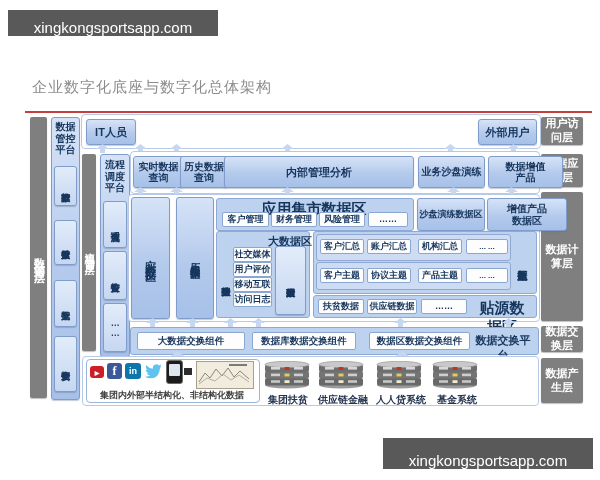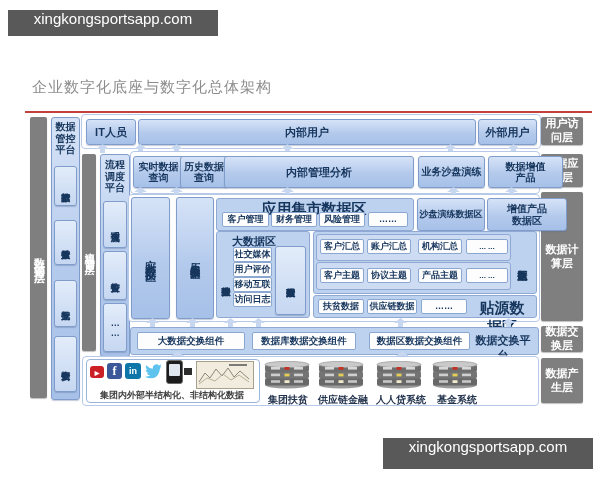--- a/index.html
+++ b/index.html
@@ -17,21 +17,21 @@
   .gray{background:#7f7f7f;color:#fff;font-weight:700;display:flex;align-items:center;
         justify-content:center;text-align:center;border-radius:2px;line-height:1.25;
         box-shadow:0 1px 1px rgba(0,0,0,.25);}
   .cont{background:#fff;border:1px solid #b6c9e8;border-radius:4px;}
   .strip{background:#bdd2ef;border:1px solid #8fa9d4;border-radius:3px;}
   .vt{writing-mode:vertical-rl;text-orientation:upright;}
   .arr{width:13px;height:9px;background:#c7d7f0;
        clip-path:polygon(50% 0,100% 55%,69% 55%,69% 100%,31% 100%,31% 55%,0 55%);}
   .f8{font-size:8px}.f9{font-size:9px}.f95{font-size:9.5px}.f10{font-size:10px}
   .f105{font-size:15px}.f11{font-size:11px}
-  .wm{background:#595959;color:#fff;display:flex;align-items:flex-start;justify-content:center;
+  .wm{background:#595959;color:#fff;display:flex;align-items:flex-end;justify-content:center;
       font-size:15px;}
   .title{color:#8c8c8c;font-size:15px;letter-spacing:1px;}
   .redline{background:#c4403d;}
   .caption{color:#3f3f3f;font-weight:700;}
   .syslabel{color:#24344f;font-weight:700;font-size:10px;text-align:center;}
   .icsq{border-radius:3px;color:#fff;display:flex;align-items:center;justify-content:center;font-weight:700;}
 </style>
 </head>
 <body>
 
@@ -115,23 +115,20 @@
       <span class="vt f9">监控告警</span>
     </div>
   <div class="abs bx lt" style="left:103px;top:303px;width:22px;height:47px">
       <span class="vt f9">……</span>
     </div>
 
   <div class="abs cont" style="left:81px;top:114px;width:458px;height:33px"></div>
   <div class="abs bx f11" style="left:86px;top:119px;width:48px;height:24px">
       <span>IT人员</span>
     </div>
-  <div class="abs bx f11" style="left:138px;top:119px;width:336px;height:24px">
-      <span>内部用户</span>
-    </div>
   <div class="abs bx f11" style="left:478px;top:119px;width:57px;height:24px">
       <span>外部用户</span>
     </div>
 
   <div class="abs arr" style="left:96px;top:144px"></div>
   <div class="abs arr" style="left:134px;top:144px"></div>
   <div class="abs arr" style="left:170px;top:144px"></div>
   <div class="abs arr" style="left:281px;top:144px"></div>
   <div class="abs arr" style="left:444px;top:144px"></div>
   <div class="abs arr" style="left:507px;top:144px"></div>
@@ -184,21 +181,21 @@
     </div>
 
   <div class="abs bx f9" style="left:417px;top:198px;width:66px;height:31px">
       <span>沙盘演练数据区</span>
     </div>
   <div class="abs bx f10" style="left:487px;top:198px;width:48px;height:31px;padding:0 15px">
       <span>增值产品数据区</span>
     </div>
 
   <div class="abs strip" style="left:216px;top:231px;width:92px;height:85px"></div>
-  <div class="abs f11" style="left:208px;top:234px;width:92px;text-align:center;font-weight:700;color:#17365d">大数据区</div>
+  <div class="abs f11" style="left:220px;top:234px;width:92px;text-align:right;font-weight:700;color:#17365d">大数据区</div>
   <div class="abs" style="left:219px;top:247px;width:13px;height:66px;display:flex;align-items:center;justify-content:center">
     <span class="vt f9" style="font-weight:700;color:#17365d">待处理大数据</span>
   </div>
   <div class="abs wbx f9" style="left:233px;top:247px;width:37px;height:13px">
       <span>社交媒体</span>
     </div>
   <div class="abs wbx f9" style="left:233px;top:262px;width:37px;height:13px">
       <span>用户评价</span>
     </div>
   <div class="abs wbx f9" style="left:233px;top:277px;width:37px;height:13px">

